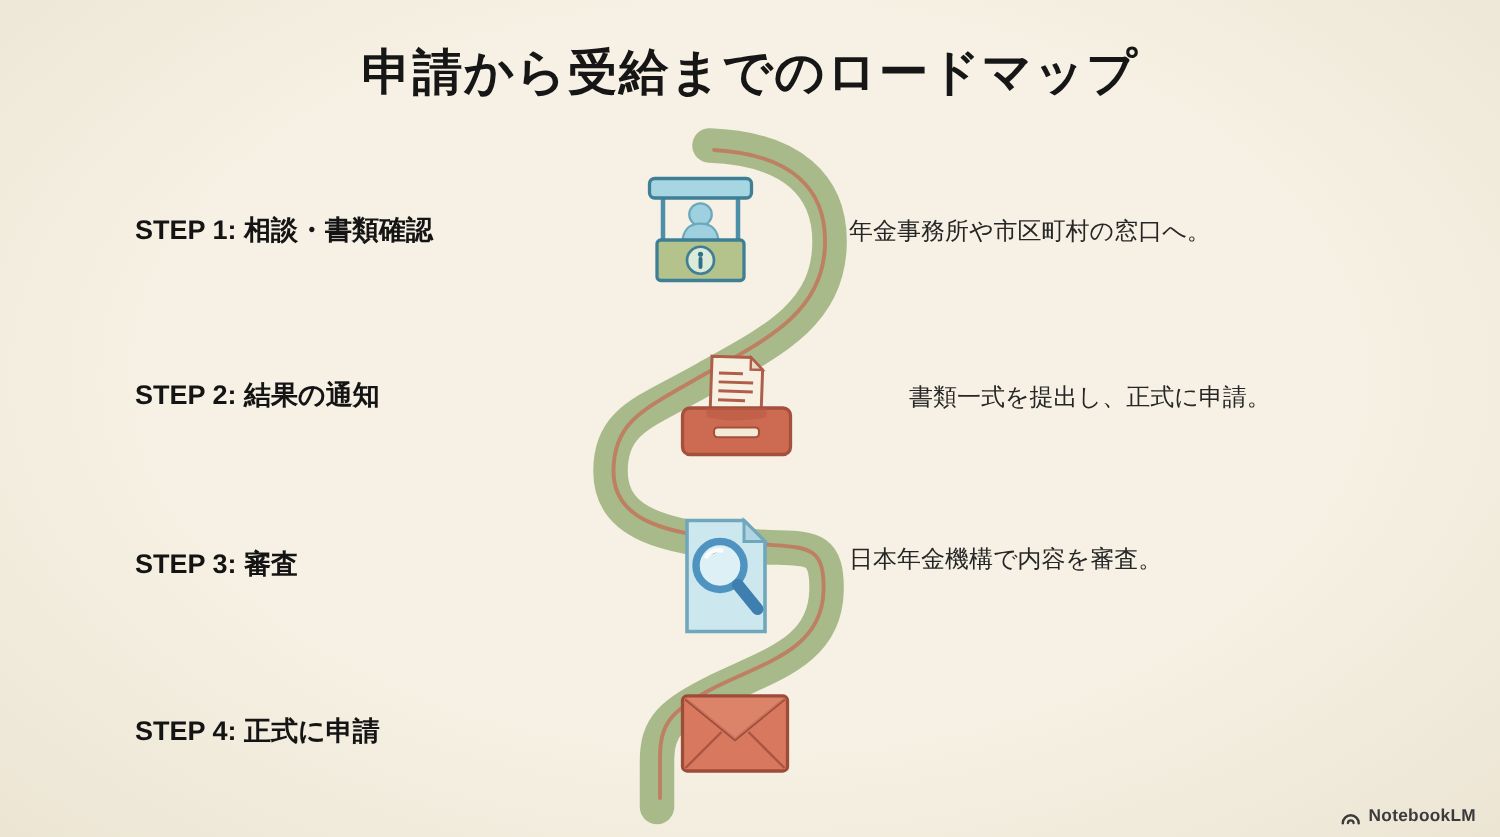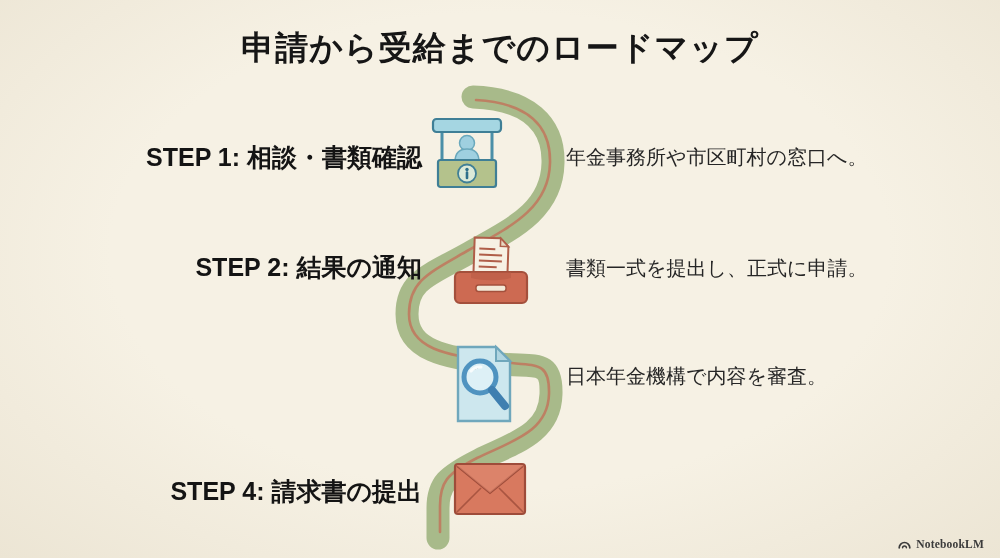--- a/index.html
+++ b/index.html
@@ -31,62 +31,61 @@
     position: absolute;
     left: 0; top: 0;
     width: 1000px; height: 558px;
     z-index: 1;
   }
 
   .step-label {
     position: absolute;
     left: 90px;
     width: 332px;
-    text-align: right;
-    font-size: 25px;
+    font-size: 18px;
     font-weight: 800;
     color: #141414;
     white-space: nowrap;
     z-index: 3;
   }
   .step-label.pos-1 { top: 141px; }
   .step-label.pos-2 { top: 251px; }
   .step-label.pos-3 { top: 364px; }
   .step-label.pos-4 { top: 475px; }
 
   .step-desc {
     position: absolute;
     left: 566px;
-    font-size: 20px;
+    font-size: 16px;
     font-weight: 400;
     color: #262626;
     white-space: nowrap;
     z-index: 3;
     text-align: right;
   }
   .step-desc.pos-1 { top: 144px; }
-  .step-desc.pos-2 { top: 255px; }
+  .step-desc.pos-2 { top: 255px; margin-left: 40px; }
   .step-desc.pos-3 { top: 363px; }
   .step-desc.pos-4 { top: 478px; }
 
   .step-icon { position: absolute; z-index: 2; }
   .icon-booth    { left: 431px; top: 116px; width: 72px; height: 74px; }
   .icon-submit   { left: 451px; top: 234px; width: 80px; height: 72px; }
   .icon-review   { left: 452px; top: 343px; width: 70px; height: 82px; }
   .icon-envelope { left: 453px; top: 462px; width: 74px; height: 54px; }
   .step-icon svg { width: 100%; height: 100%; display: block; }
 
   .attribution {
     position: absolute;
     right: 16px;
     bottom: 8px;
     display: flex;
+    align-items: center;
     gap: 5px;
     z-index: 3;
-    font-family: Liberation Serif, serif;
   }
   .attribution .brand-text {
     font-size: 11.5px;
     font-weight: 600;
     color: #3b3b3b;
     letter-spacing: 0.2px;
   }
   .attribution svg { width: 13px; height: 11px; display: block; }
 </style>
 </head>
@@ -151,34 +150,35 @@
         <line x1="28" y1="33" x2="46" y2="33" stroke="#b05e49" stroke-width="2"></line>
       </g>
 
       <rect x="4" y="38" width="72" height="31" rx="5" fill="#cd6a52" stroke="#a4503c" stroke-width="2.2"></rect>
       <path d="M 20 38 L 60 38 L 60 44 C 48 47 32 47 20 44 Z" fill="#b85a44" opacity="0.55"></path>
       <rect x="25" y="51" width="30" height="6.5" rx="2.5" fill="#f3ead8" stroke="#a4503c" stroke-width="1.4"></rect>
     </svg>
   </div>
   <div class="step-desc pos-2">書類一式を提出し、正式に申請。</div>
 
+  <div class="step-label pos-3">STEP 3: 審査</div>
   <div class="step-icon icon-review">
     <svg viewBox="0 0 70 82" xmlns="http://www.w3.org/2000/svg">
 
       <path d="M 6 4 L 44 4 L 58 18 L 58 78 L 6 78 Z" fill="#cde7ee" stroke="#6fa7bc" stroke-width="2.4"></path>
       <path d="M 44 4 L 44 18 L 58 18 Z" fill="#b0d5e1" stroke="#6fa7bc" stroke-width="2"></path>
 
       <circle cx="28" cy="34" r="16" fill="#ddf0f6" stroke="#4f93c0" stroke-width="5"></circle>
       <path d="M 19 28 A 11 11 0 0 1 29 24" stroke="#ffffff" stroke-width="3" stroke-linecap="round" opacity="0.8"></path>
       <line x1="40" y1="47" x2="53" y2="63" stroke="#3f7fb0" stroke-width="8" stroke-linecap="round"></line>
     </svg>
   </div>
   <div class="step-desc pos-3">日本年金機構で内容を審査。</div>
 
-  <div class="step-label pos-4">STEP 4: 請求書の提出</div>
+  <div class="step-label pos-4">STEP 4: 正式に申請</div>
   <div class="step-icon icon-envelope">
     <svg viewBox="0 0 74 54" xmlns="http://www.w3.org/2000/svg">
       <rect x="2" y="2" width="70" height="50" rx="3" fill="#d8795f" stroke="#9e4c3a" stroke-width="2.2"></rect>
       <path d="M 4 4 L 37 31 L 70 4" fill="none" stroke="#9e4c3a" stroke-width="2"></path>
       <path d="M 4 50 L 28 26" fill="none" stroke="#9e4c3a" stroke-width="1.6" opacity="0.8"></path>
       <path d="M 70 50 L 46 26" fill="none" stroke="#9e4c3a" stroke-width="1.6" opacity="0.8"></path>
       <path d="M 4 4 L 37 31 L 70 4 L 70 3 L 4 3 Z" fill="#e08a72" opacity="0.6"></path>
     </svg>
   </div>
 

